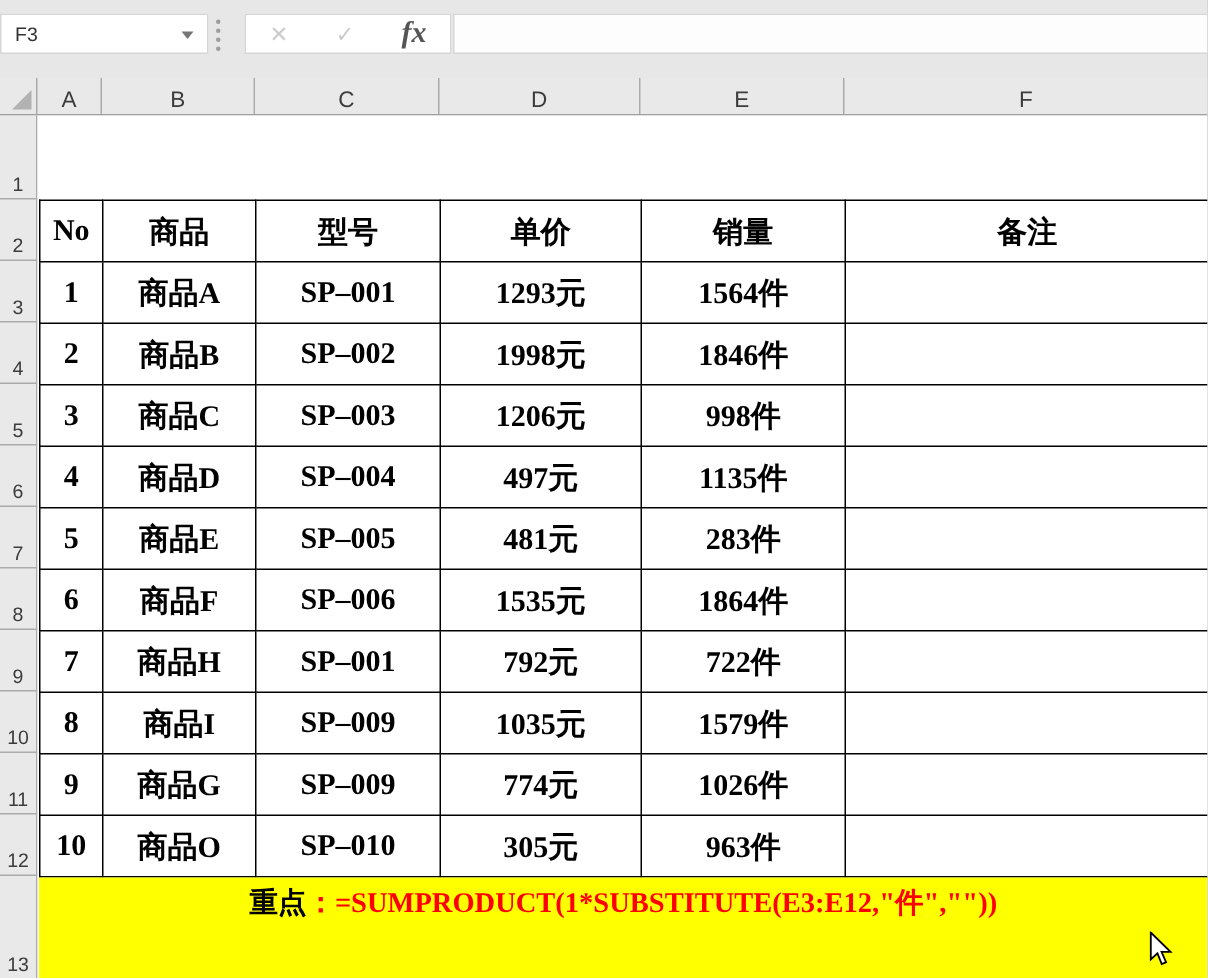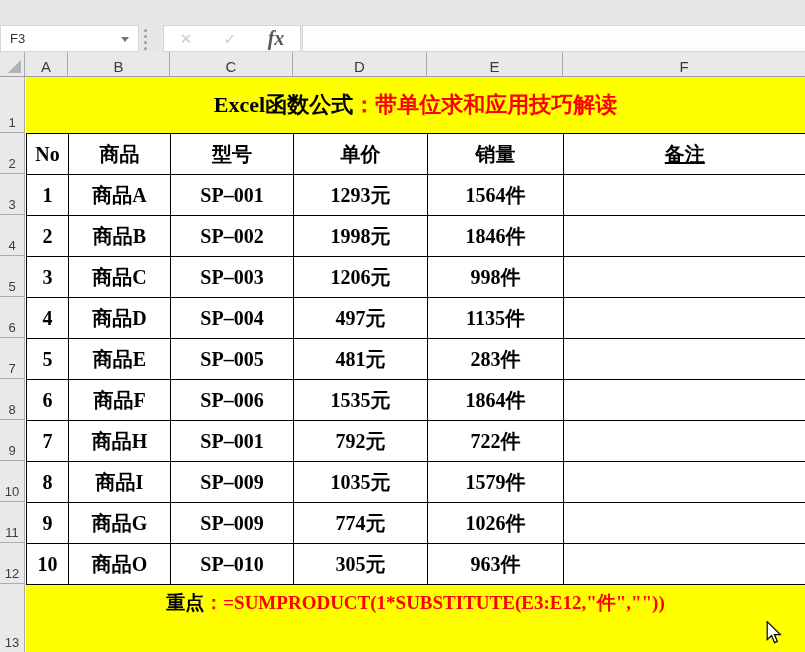--- a/index.html
+++ b/index.html
@@ -1,20 +1,20 @@
 <!DOCTYPE html>
 <html><head>
 <meta charset="utf-8">
 <style>
   html,body{margin:0;padding:0;background:#bfbfbf;}
   #app{position:relative;width:805px;height:652px;background:#e7e7e7;overflow:hidden;
        font-family:"Liberation Sans","DejaVu Sans",sans-serif;-webkit-font-smoothing:antialiased;}
 
   
-  .chrome{position:absolute;left:0;top:16px;width:750px;height:52px;background:#e7e7e7;}
+  .chrome{position:absolute;left:0;top:0;width:750px;height:52px;background:#e7e7e7;}
   .namebox{position:absolute;left:0;top:9px;width:139px;height:27px;background:#fff;
            border:1px solid #d6d6d6;box-sizing:border-box;}
   .namebox .txt{position:absolute;left:9px;top:0;line-height:25px;font-size:13px;color:#333;}
   .namebox .dd{position:absolute;right:9px;top:11px;width:0;height:0;
                border-left:4px solid transparent;border-right:4px solid transparent;
                border-top:5px solid #767676;}
   .dots{position:absolute;left:144px;top:13px;display:flex;flex-direction:column;gap:3px;}
   .dots i{width:3px;height:3px;border-radius:50%;background:#9d9d9d;}
   .btnbox{position:absolute;left:163px;top:9px;width:138px;height:27px;background:#fff;
           border:1px solid #d6d6d6;box-sizing:border-box;display:flex;align-items:center;
@@ -48,21 +48,21 @@
   .banner.top{top:0;height:56px;line-height:56px;font-size:22px;}
   .banner.bottom{top:508px;height:67px;padding-top:3px;box-sizing:border-box;line-height:30px;font-size:19px;}
   .red{color:#ff0000;}
   .blk{color:#000;}
 
   table.grid{position:absolute;left:1px;top:56px;border-collapse:collapse;table-layout:fixed;
              width:779px;background:#fff;font-family:"Liberation Serif","DejaVu Serif",serif;}
   table.grid td,table.grid th{border:1px solid #000;text-align:center;vertical-align:middle;
              font-weight:bold;font-size:20px;color:#000;padding:0;overflow:hidden;white-space:nowrap;}
   table.grid tr{height:41px;}
-  table.grid .lastcol{border-right:none;text-decoration:underline;}
+  table.grid .lastcol{border-right:none;}
 
   
   .cursor{position:absolute;left:766px;top:621px;pointer-events:none;}
 </style>
 </head>
 <body>
 
 <div id="app">
 
   <div class="chrome">
@@ -107,23 +107,20 @@
     <div class="rowhead" style="height:41px;">8</div>
     <div class="rowhead" style="height:41px;">9</div>
     <div class="rowhead" style="height:41px;">10</div>
     <div class="rowhead" style="height:41px;">11</div>
     <div class="rowhead" style="height:41px;">12</div>
     <div class="rowhead" style="height:68px;border-bottom:none;">13</div>
   </div>
 
   <div class="sheet">
 
-    <div class="banner top">
-      <span class="blk">Excel函数公式</span><span class="red">：带单位求和应用技巧解读</span>
-    </div>
 
     <table class="grid">
       <colgroup>
         <col style="width:42px;">
           <col style="width:102px;">
           <col style="width:123px;">
         <col style="width:134px;">
           <col style="width:136px;">
           <col style="width:242px;">
       </colgroup>

